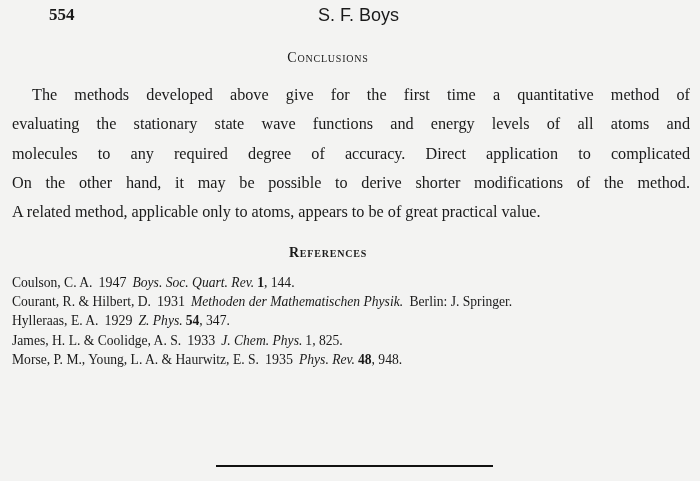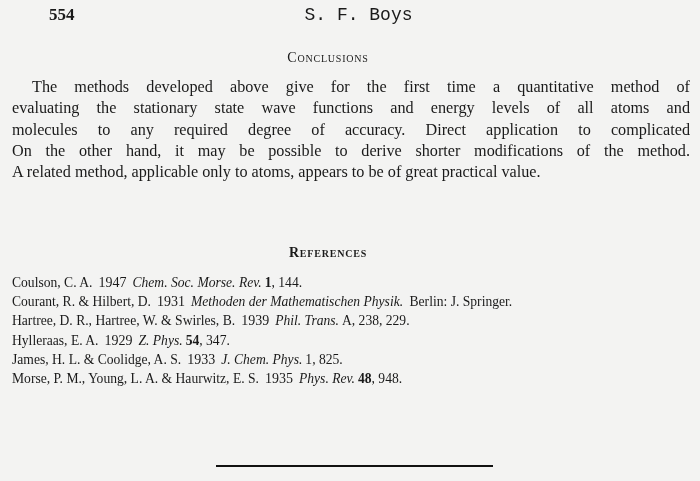--- a/index.html
+++ b/index.html
@@ -4,30 +4,30 @@
 <style>
   html, body { margin:0; padding:0; }
   body {
     width:700px; height:481px; overflow:hidden;
     background:#f3f3f2;
     color:#1a1a1a;
     font-family:"DejaVu Serif", "Liberation Serif", serif;
     position:relative;
   }
   .page-number { position:absolute; left:12px; top:5px; font-size:17px; font-weight:bold; font-family:"Liberation Serif", serif;margin-left:37px; }
-  .running-head { position:absolute; left:0; width:700px; top:5px; text-align:center; font-size:18px; font-family:Liberation Mono, monospace; padding-left:17px; box-sizing:border-box; }
+  .running-head { position:absolute; left:0; width:700px; top:5px; text-align:center; font-size:18px; font-family:Liberation Sans, sans-serif; padding-left:17px; box-sizing:border-box; }
   .section-heading { position:absolute; left:0; width:636px; text-align:center; font-size:14px; font-variant:small-caps; letter-spacing:0.8px; font-family:"Liberation Serif", serif; padding-left:20px; box-sizing:border-box; }
   .h-conclusions { top:50px; }
   .h-references { top:245px; font-weight:bold; }
   .body-text {
     position:absolute; left:12px; top:77px; width:678px;
     font-size:16.2px; line-height:21.3px; text-align:justify;
     font-family:"Liberation Serif", serif;
   }
-  .body-text .line { display:block; text-align:justify; text-align-last:justify; white-space:nowrap; }
+  .body-text .line { display:block; text-align:justify; text-align-last:justify; white-space:nowrap;margin-top:8px; }
   .body-text .line.first { text-indent:20px; }
   .body-text .line.last { text-align-last:left; }
   .refs {
     position:absolute; left:12px; top:273px; width:680px;
     font-size:13.6px; line-height:19.2px;
     font-family:"Liberation Serif", serif;
   }
   .ref { display:block; white-space:nowrap; }
   .ref .yr { font-size:14px; margin:0 6px; }
   .ref .jn { font-style:italic; margin-right:3px; }
@@ -48,27 +48,24 @@
   <span class="line">evaluating the stationary state wave functions and energy levels of all atoms and</span>
   <span class="line">molecules to any required degree of accuracy.  Direct application to complicated</span>
   <span class="line">On the other hand, it may be possible to derive shorter modifications of the method.</span>
   <span class="line last">A related method, applicable only to atoms, appears to be of great practical value.</span>
 </div>
 
 <div class="section-heading h-references">References</div>
 
 <div class="refs">
   <span class="ref">
-    <span>Coulson, C. A.</span><span class="yr">1947</span><span class="jn">Chem. Soc. Morse. Rev.</span><span class="vol">1</span><span>, 144.</span>
+    <span>Coulson, C. A.</span><span class="yr">1947</span><span class="jn">Boys. Soc. Quart. Rev.</span><span class="vol">1</span><span>, 144.</span>
   </span>
   <span class="ref">
     <span>Courant, R. &amp; Hilbert, D.</span><span class="yr">1931</span><span class="jn">Methoden der Mathematischen Physik.</span><span class="vol"></span><span> Berlin: J. Springer.</span>
-  </span>
-  <span class="ref">
-    <span>Hartree, D. R., Hartree, W. &amp; Swirles, B.</span><span class="yr">1939</span><span class="jn">Phil. Trans.</span><span class="vol"></span><span>A, 238, 229.</span>
   </span>
   <span class="ref">
     <span>Hylleraas, E. A.</span><span class="yr">1929</span><span class="jn">Z. Phys.</span><span class="vol">54</span><span>, 347.</span>
   </span>
   <span class="ref">
     <span>James, H. L. &amp; Coolidge, A. S.</span><span class="yr">1933</span><span class="jn">J. Chem. Phys.</span><span class="vol"></span><span>1, 825.</span>
   </span>
   <span class="ref">
     <span>Morse, P. M., Young, L. A. &amp; Haurwitz, E. S.</span><span class="yr">1935</span><span class="jn">Phys. Rev.</span><span class="vol">48</span><span>, 948.</span>
   </span>

